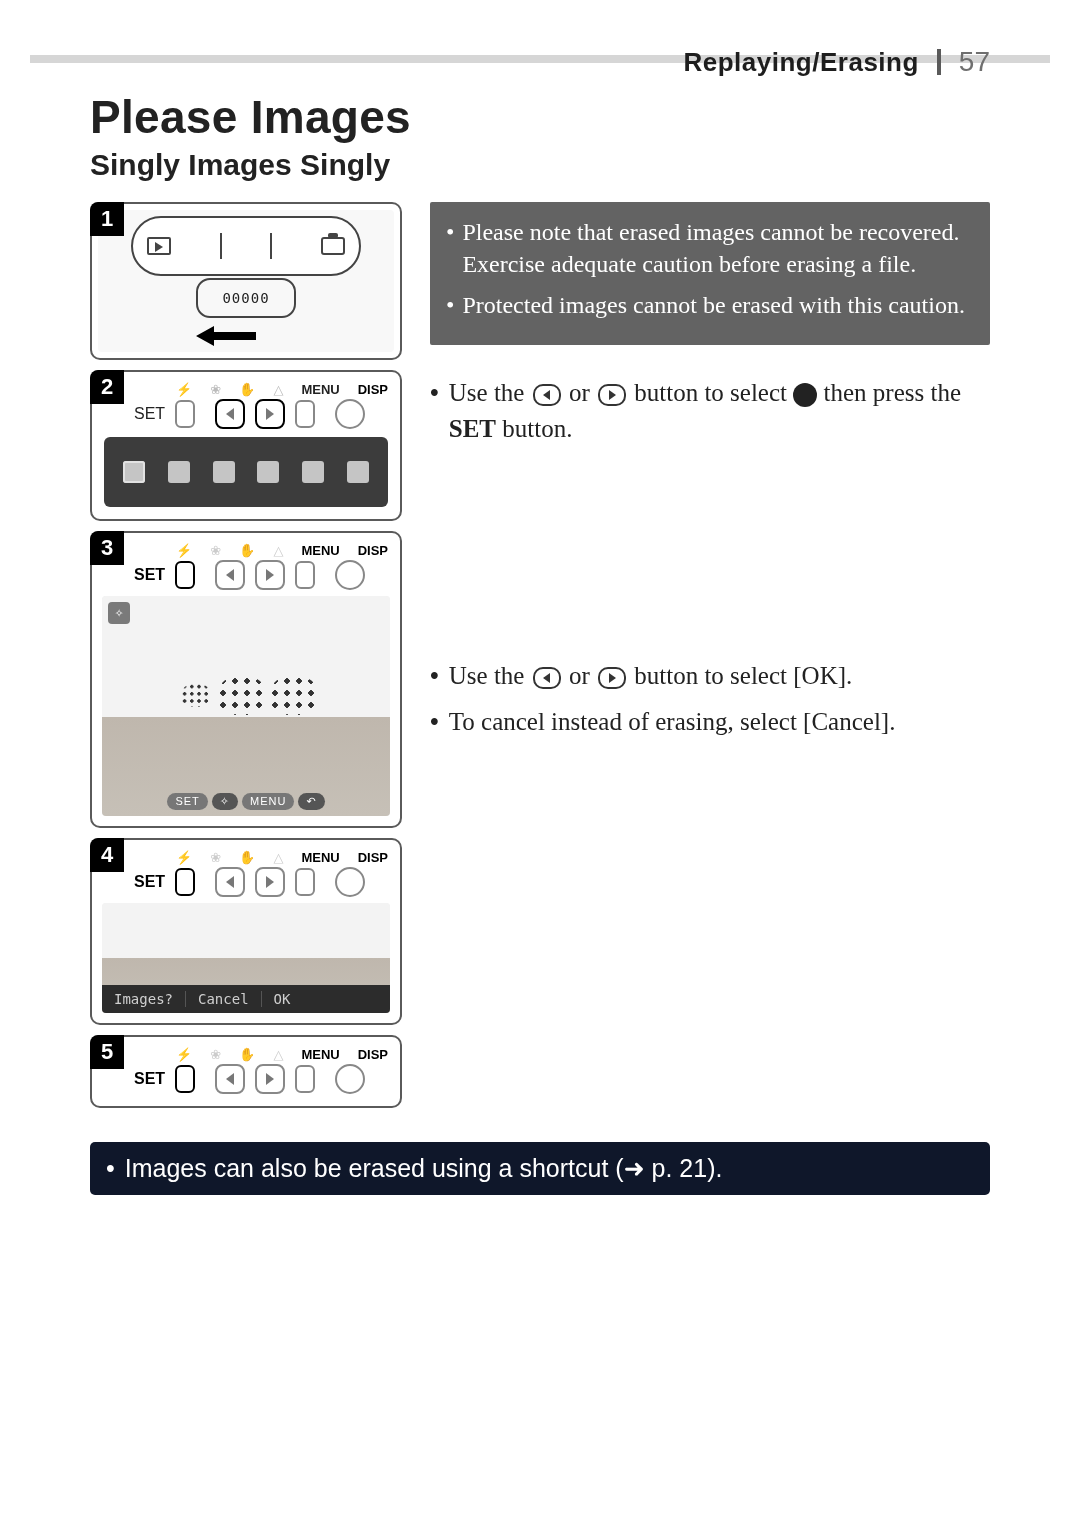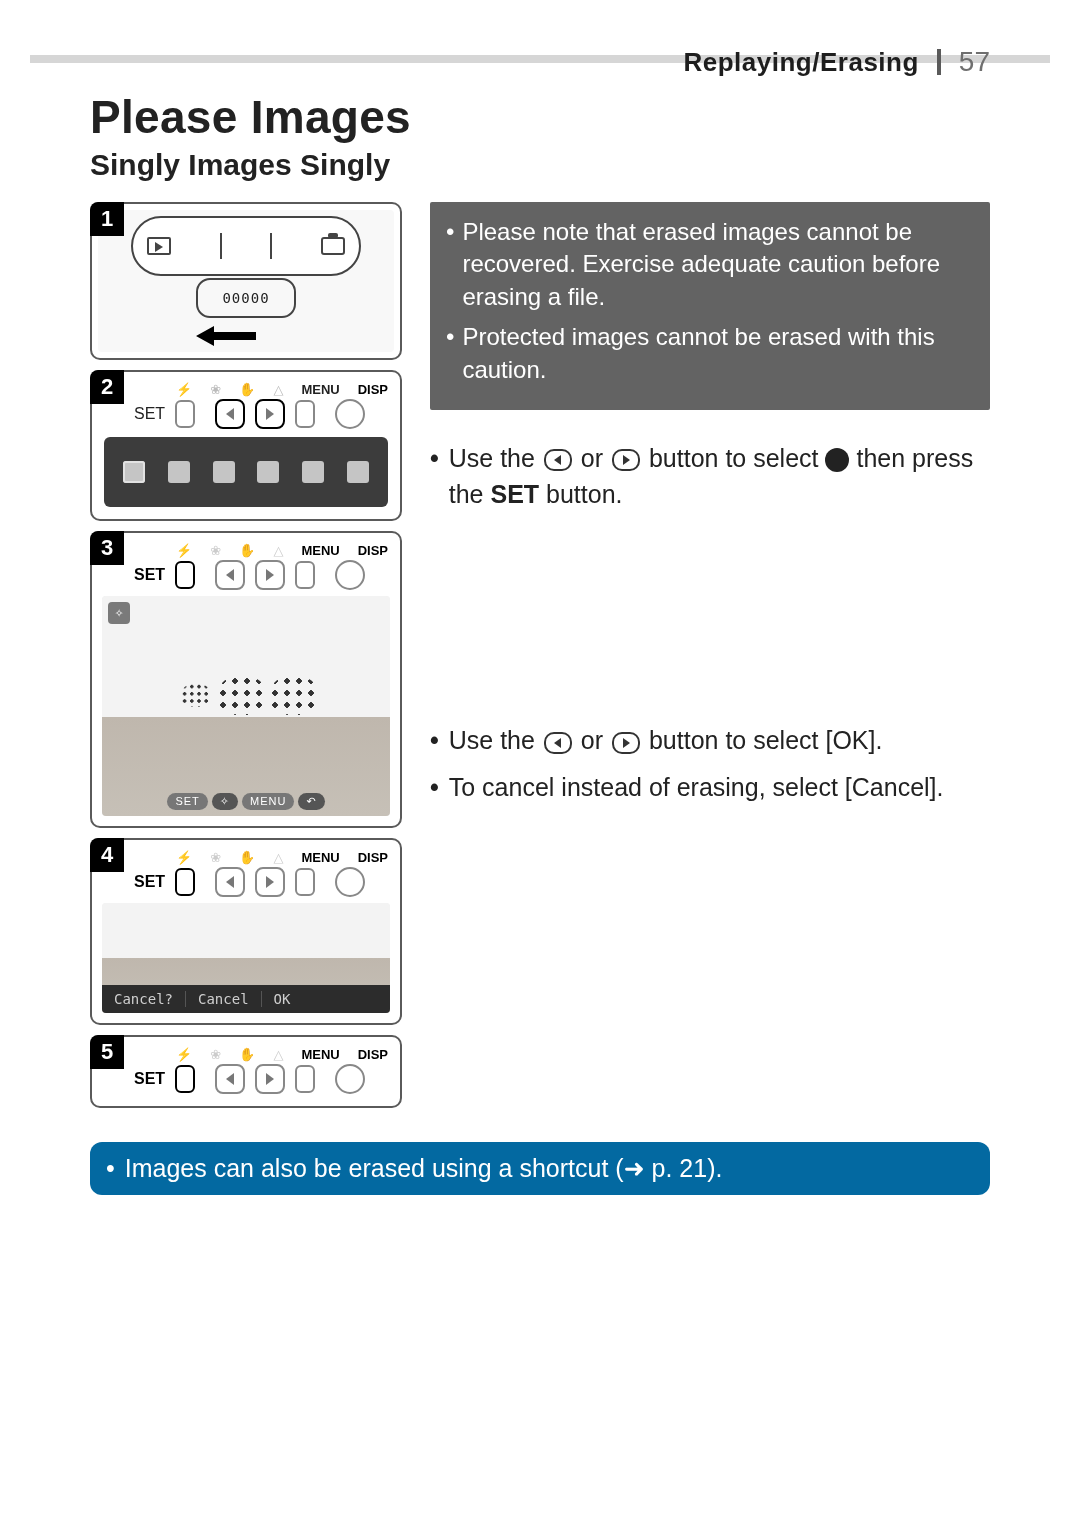--- a/index.html
+++ b/index.html
@@ -10,21 +10,21 @@
   .top-bar .header { position:absolute; right:90px; top:46px; display:flex; align-items:center; gap:18px; }
   .top-bar .header .section { font-weight:700; font-size:26px; letter-spacing:0.5px; color:#1e1e1e; }
   .top-bar .header .divider { width:4px; height:26px; background:#5a5a5a; }
   .top-bar .header .page-num { font-size:28px; color:#6f6f6f; font-weight:400; }
   .content { position:absolute; top:90px; left:90px; right:90px; }
   .title { font-size:46px; font-weight:800; letter-spacing:0.3px; margin-bottom:4px; }
   .subtitle { font-size:30px; font-weight:800; margin-bottom:20px; }
 
   .cols { display:flex; align-items:flex-start; gap:28px; }
   .left { width:312px; }
-  .right { flex:1; }
+  .right { flex:1;font-family:Liberation Serif, serif; }
 
   
   .panel { border:2.5px solid #5a5a5a; border-radius:10px; padding:6px; margin-bottom:10px; background:#fff; position:relative; }
   .panel-inner { min-height:80px; background:#f8f8f8; border-radius:4px; display:flex; align-items:center; justify-content:center; }
   .step-num { position:absolute; top:-2px; left:-2px; width:34px; height:34px; background:#000; color:#fff; font-weight:800; font-size:22px; display:flex; align-items:center; justify-content:center; border-top-left-radius:8px; }
 
   
   .p1 .panel-inner { height:142px; flex-direction:column; gap:4px; }
   .dial { width:230px; height:60px; border:2px solid #444; border-radius:999px; display:flex; align-items:center; justify-content:space-between; padding:0 14px; background:#fff; }
   .dial .play-icon { width:24px; height:18px; border:2px solid #444; border-radius:2px; position:relative; }
@@ -71,21 +71,21 @@
 
   .body-point { display:flex; gap:10px; margin-bottom:10px; font-size:25px; line-height:1.45; }
   .body-point::before { content:"•"; font-weight:700; }
   .body-point .text { flex:1; }
   .inline-btn { display:inline-flex; vertical-align:middle; width:28px; height:22px; border:2px solid #333; border-radius:10px; align-items:center; justify-content:center; margin:0 2px; }
   .inline-btn .a { width:0; height:0; border-top:5px solid transparent; border-bottom:5px solid transparent; }
   .inline-btn .a.l { border-right:7px solid #333; }
   .inline-btn .a.r { border-left:7px solid #333; }
   .inline-ball { display:inline-flex; vertical-align:middle; width:24px; height:24px; border-radius:50%; background:#222; }
 
-  .bottom-bar { background:#0369a1; color:#fff; border-radius:12px; padding:12px 16px; font-size:25px; display:flex; gap:10px; align-items:flex-start; }
+  .bottom-bar { background:#0f172a; color:#fff; border-radius:5px; padding:12px 16px; font-size:25px; display:flex; gap:10px; align-items:flex-start; }
   .bottom-bar::before{content:"•";}
   .arrow-ref { display:inline-block; }
 
   
   .group { margin-bottom:64px; }
   .group:first-of-type { margin-top:8px; }
   
   .menu-word { font-weight:700; color:#222; }
   .menu-word.dim { color:#000000; font-weight:700; }
 </style>
@@ -226,21 +226,21 @@
                   <span class="arrow-in r"></span>
                 </span>
               <span class="btn-round" style="width:20px;height:28px;border-radius:6px;"></span>
               <span class="dot"></span>
               <span class="btn-circle"></span>
             </div>
           </div>
           <div class="p4screen">
             <div class="sky"></div>
             <div class="bar">
-              <span class="q">Cancel?</span>
+              <span class="q">Images?</span>
               <span class="opt">Cancel</span>
               <span class="opt">OK</span>
             </div>
           </div>
         </div>
 
         <div class="panel">
           <div class="step-num">5</div>
           <div style="padding:4px 6px 6px 36px;">
             <div style="display:flex; justify-content:flex-end; gap:18px; font-size:13px;">

